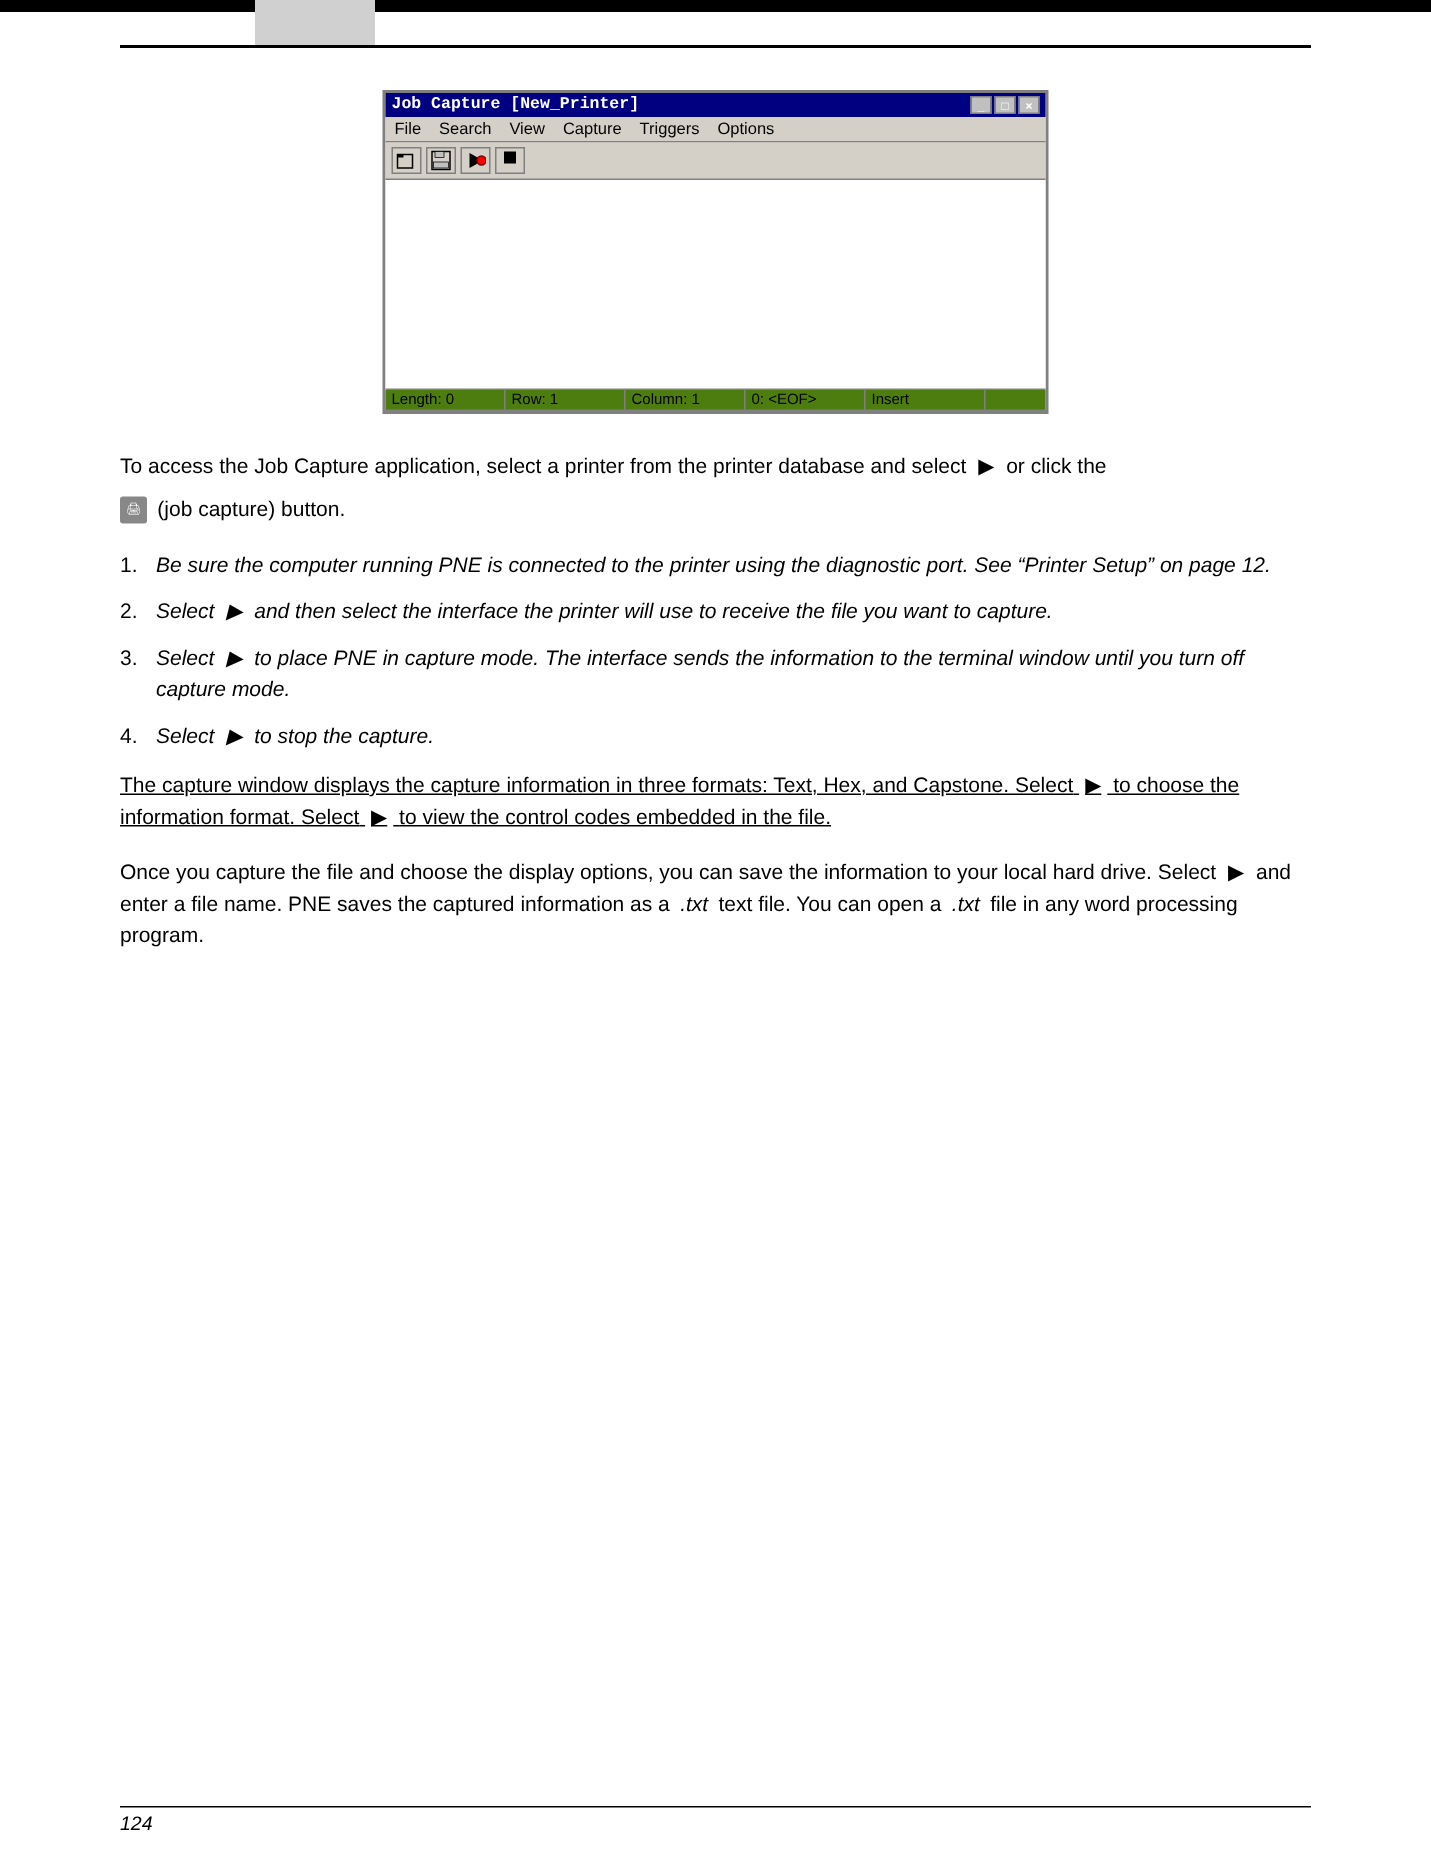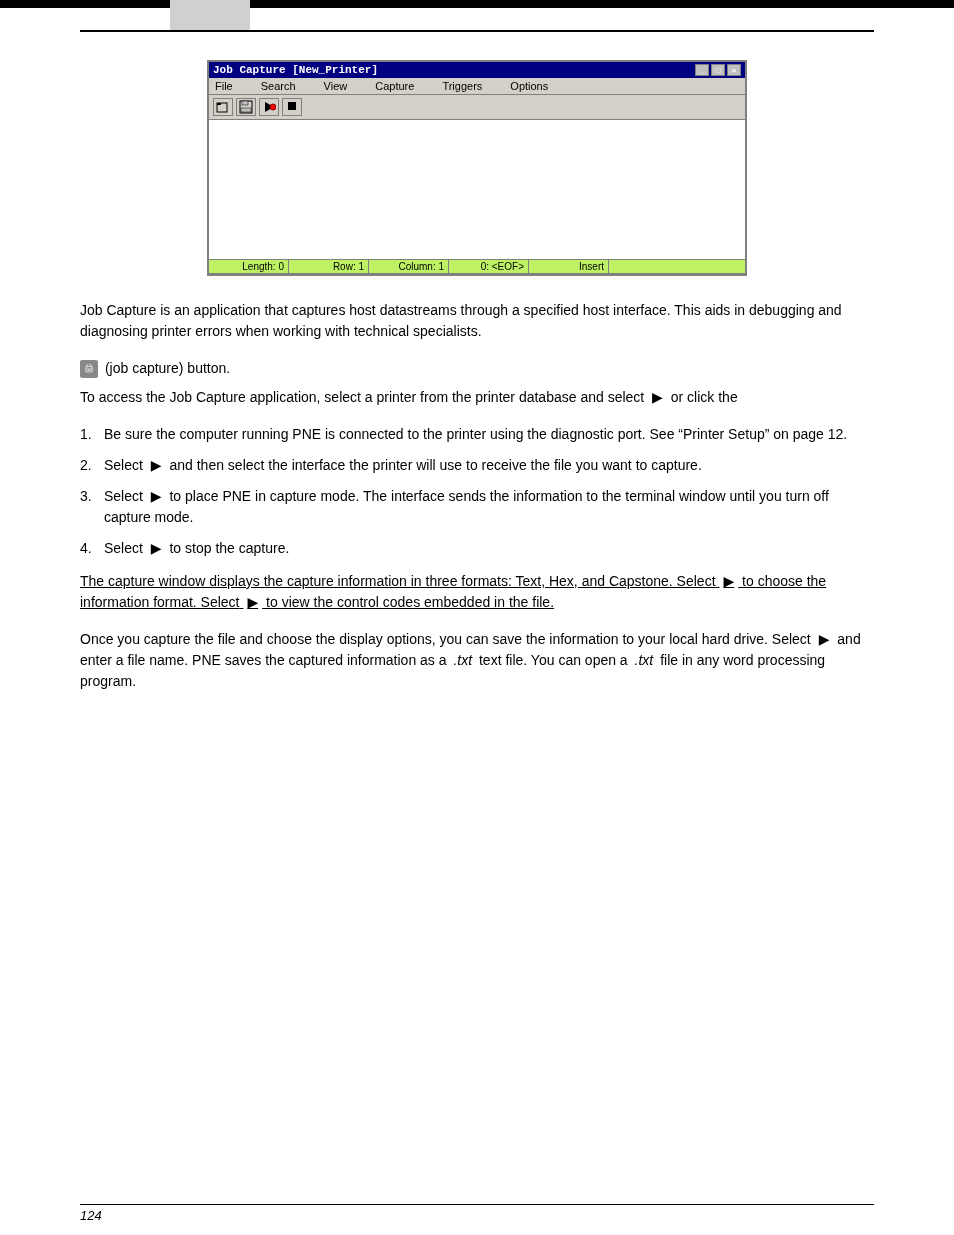--- a/index.html
+++ b/index.html
@@ -44,21 +44,21 @@
       position: absolute;
       top: 60px;
       left: 80px;
       right: 80px;
       bottom: 40px;
     }
 
     
     .window-screenshot {
       border: 2px solid #808080;
-      width: 540px;
+      width: 444px;
       margin: 0 auto 24px auto;
       background: #ffffff;
       font-family: 'Courier New', monospace;
       font-size: 11px;
     }
     .window-titlebar {
       background: #000080;
       color: #ffffff;
       padding: 2px 4px;
       display: flex;
@@ -81,21 +81,21 @@
       align-items: center;
       justify-content: center;
       cursor: pointer;
       font-family: Arial;
     }
     .window-menubar {
       background: #d4d0c8;
       border-bottom: 1px solid #808080;
       padding: 2px 4px;
       display: flex;
-      gap: 24px;
+      gap: 8px;
       font-size: 11px;
       font-family: Arial, sans-serif;
     }
     .menu-item {
       cursor: pointer;
       padding: 0 2px;
     }
     .window-toolbar {
       background: #d4d0c8;
       border-bottom: 1px solid #808080;
@@ -114,22 +114,21 @@
       justify-content: center;
       cursor: pointer;
       font-size: 10px;
     }
     .window-body {
       background: #ffffff;
       height: 140px;
       border-bottom: 1px solid #808080;
     }
     .window-statusbar {
-      background: #bef264;
-      text-align: right;
+      background: #4d7c0f;
     }
     .status-row1, .status-row2 {
       display: flex;
       border-bottom: 1px solid #808080;
     }
     .status-cell {
       border-right: 1px solid #808080;
       padding: 1px 4px;
       font-size: 10px;
       font-family: Arial, sans-serif;
@@ -153,20 +152,21 @@
       display: flex;
       margin-bottom: 10px;
       line-height: 1.5;
     }
     .list-num {
       min-width: 24px;
       font-size: 14px;
     }
     .list-content {
       flex: 1;
+      font-style: italic;
     }
 
     
     .bottom-rule {
       position: absolute;
       bottom: 30px;
       left: 80px;
       right: 80px;
       height: 1px;
       background: #000;
@@ -243,33 +243,30 @@
       <div class="status-row1">
         <div class="status-cell">Length: 0</div>
         <div class="status-cell">Row: 1</div>
         <div class="status-cell">Column: 1</div>
         <div class="status-cell">0: &lt;EOF&gt;</div>
         <div class="status-cell">Insert</div>
       </div>
     </div>
   </div>
 
+
   <div class="text-section">
-    <p>Job Capture is an application that captures host datastreams through a specified host interface. This aids in debugging and diagnosing printer errors when working with technical specialists.</p>
-  </div>
-
-  <div class="text-section">
-    <p>
-      <span style="display:inline-block; width:18px; height:18px; background:#888; border-radius:2px; vertical-align:middle; margin-right:3px; font-size:8px; line-height:18px; text-align:center; color:white;">🖨</span>
-      <span>(job capture) button.</span>
-    </p>
     <p>
       <span>To access the Job Capture application, select a printer from the printer database and select</span>
       <span style="display:inline-block; margin: 0 4px;">▶</span>
       <span>or click the</span>
+    </p>
+    <p>
+      <span style="display:inline-block; width:18px; height:18px; background:#888; border-radius:2px; vertical-align:middle; margin-right:3px; font-size:8px; line-height:18px; text-align:center; color:white;">🖨</span>
+      <span>(job capture) button.</span>
     </p>
   </div>
 
 
   <ol class="numbered-list">
     <li>
       <span class="list-num">1.</span>
       <span class="list-content">Be sure the computer running PNE is connected to the printer using the diagnostic port. See “Printer Setup” on page 12.</span>
     </li>
     <li>

